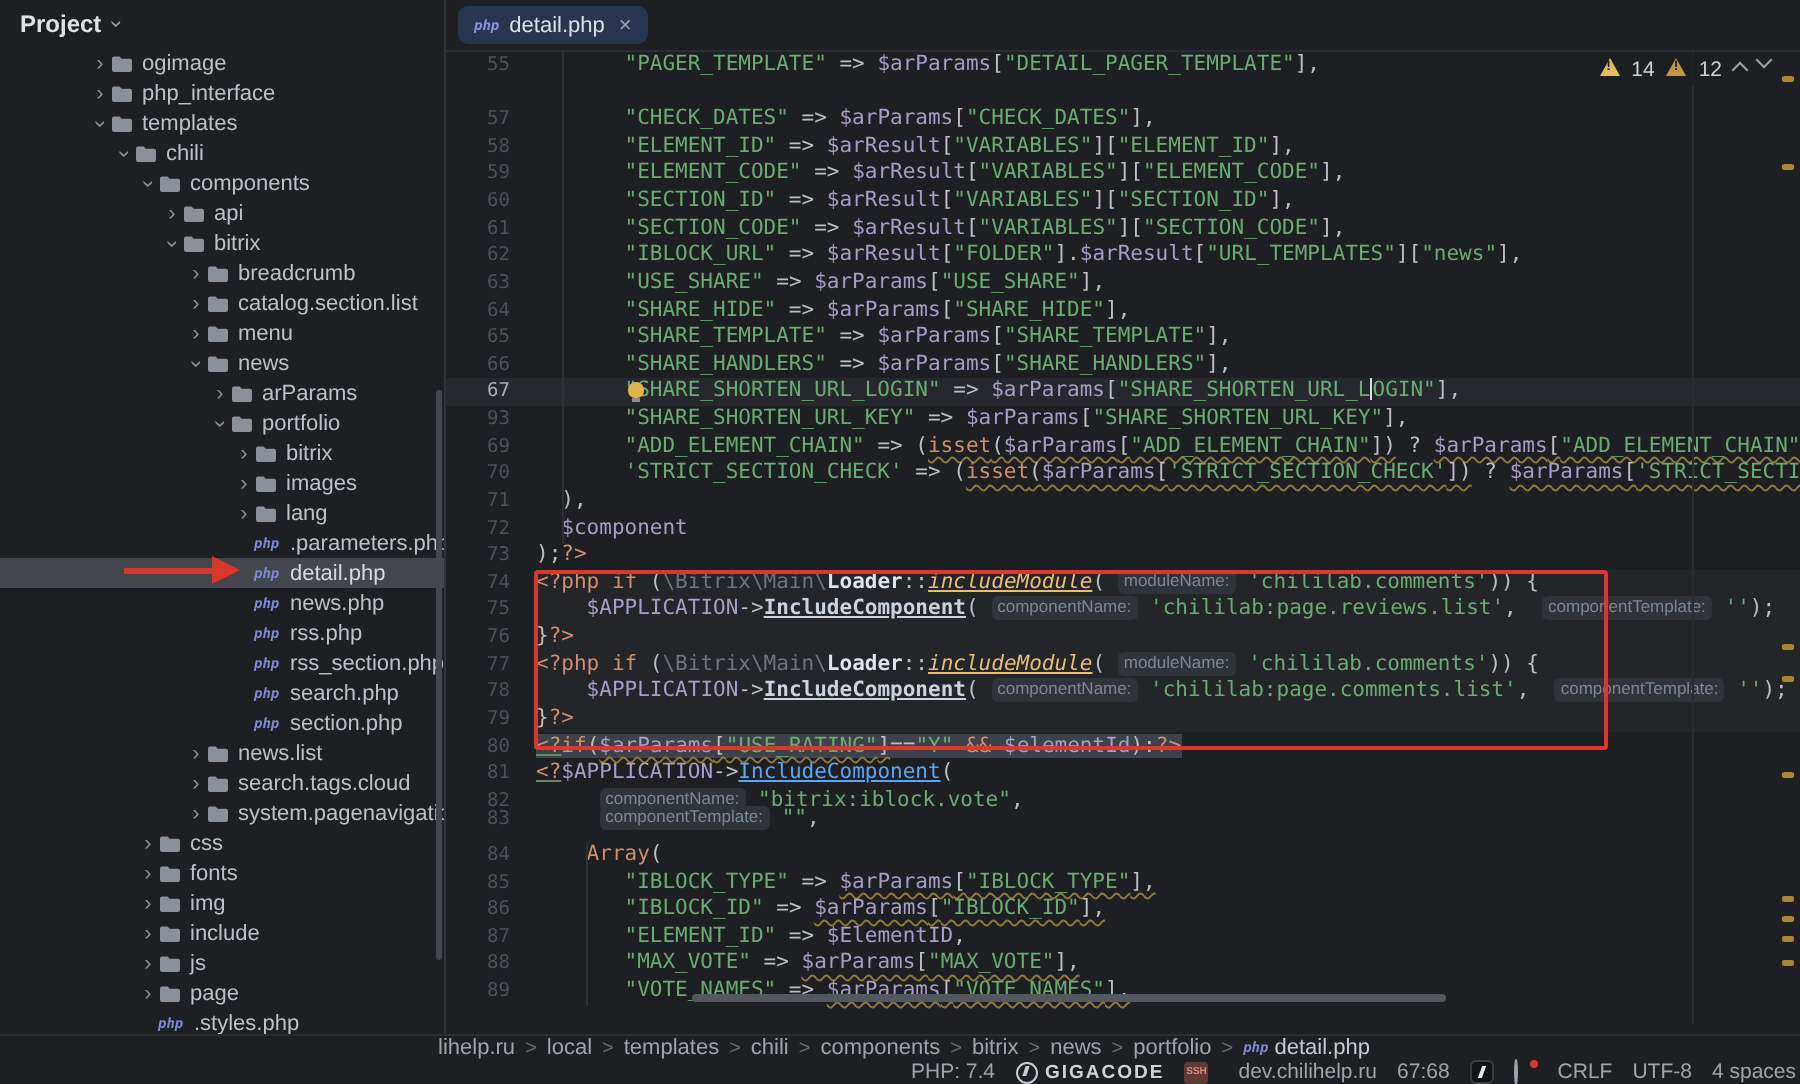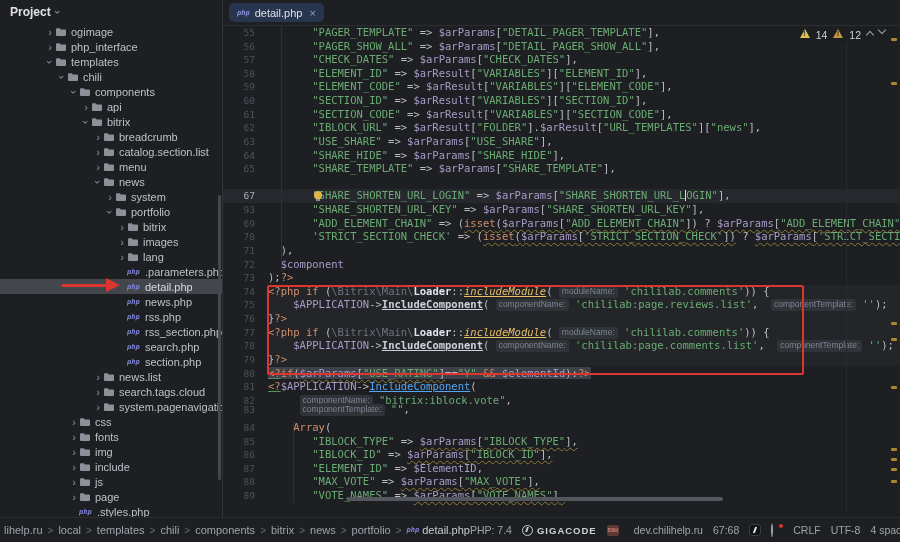--- a/index.html
+++ b/index.html
@@ -71,21 +71,21 @@
   .warn-tri:after{content:"!";position:absolute;left:-1.5px;top:1px;font-size:7px;color:#1e1f22;font-weight:bold;}
   .wchev{width:5px;height:5px;border-right:1.5px solid #9da1a8;border-bottom:1.5px solid #9da1a8;display:inline-block;}
   .wchev.up{transform:rotate(-135deg);margin-top:3px;}
   .wchev.dn{transform:rotate(45deg);margin-top:-2px;}
   .stripe-mark{position:absolute;right:3px;width:6px;height:3px;background:#a8872f;border-radius:1px;}
   .hscroll{position:absolute;left:123px;top:497px;width:377px;height:4px;background:#54585e;border-radius:2px;}
   .red-box{position:absolute;left:44px;top:285px;width:533px;height:86px;border:2.5px solid #dc362e;
     border-radius:2px;z-index:25;pointer-events:none;}
   
   .statusbar{position:absolute;left:0;right:0;bottom:0;height:24px;border-top:1px solid #2b2d30;
-    background:#1e1f22;display:flex;align-items:center;font-size:11px;color:#9fa4ab;overflow:hidden;}
+    background:#1e1f22;display:flex;align-items:center;font-size:11px;color:#9fa4ab;overflow:hidden;flex-direction:column;}
   .crumbs{display:flex;align-items:center;padding-left:4px;white-space:nowrap;}
   .crumb{cursor:pointer;}
   .crumb-sep{color:#686d75;margin:0 5px;font-size:10px;}
   .crumb-last{color:#c6cad1;display:flex;align-items:center;gap:3px;}
   .sb-right{margin-left:auto;display:flex;align-items:center;gap:10px;padding-right:2px;font-size:10.5px;white-space:nowrap;}
   .giga{display:flex;align-items:center;gap:4px;font-weight:800;font-size:9.5px;letter-spacing:1px;color:#ced2d8;}
   .giga-ico{width:11px;height:11px;border:1.4px solid #c9ccd2;border-radius:50%;box-sizing:border-box;position:relative;}
   .giga-ico:after{content:"";position:absolute;left:3px;top:1.5px;width:2px;height:5px;background:#c9ccd2;transform:skewX(-18deg);}
   .ssh{display:flex;align-items:center;gap:15px;}
   .ssh-ico{width:12px;height:11px;border-radius:2px;background:#5d3a35;color:#d98a7a;font-size:5px;font-weight:bold;
@@ -207,21 +207,21 @@
           </span>
           <span class="tlabel">news</span>
         </div>
         <div class="trow" style="padding-left: 105px;">
           <span class="tchev">›</span>
           <span class="ficon">
             <svg width="12" height="10" viewBox="0 0 12 10">
               <path d="M1 2.2a1 1 0 0 1 1-1h2.8l1 1.2H10a1 1 0 0 1 1 1V8a1 1 0 0 1-1 1H2a1 1 0 0 1-1-1Z" fill="#8b9099"></path>
             </svg>
           </span>
-          <span class="tlabel">system</span>
+          <span class="tlabel">arParams</span>
         </div>
         <div class="trow" style="padding-left: 105px;">
           <span class="tchev exp">›</span>
           <span class="ficon">
             <svg width="12" height="10" viewBox="0 0 12 10">
               <path d="M1 2.2a1 1 0 0 1 1-1h2.8l1 1.2H10a1 1 0 0 1 1 1V8a1 1 0 0 1-1 1H2a1 1 0 0 1-1-1Z" fill="#8b9099"></path>
             </svg>
           </span>
           <span class="tlabel">portfolio</span>
         </div>
@@ -388,24 +388,20 @@
         <span>detail.php</span>
         <span class="tab-close">×</span>
       </div>
     </div>
 
     <div class="code-region" id="code">
         <div class="crow" style="top: 1px;">
           <span class="lnum">55</span>
           <span class="codewrap"><span class="lt"><span class="str">       "PAGER_TEMPLATE"</span><span class="pln"> =&gt; </span><span class="var">$arParams</span><span class="pln">[</span><span class="str">"DETAIL_PAGER_TEMPLATE"</span><span class="pln">],</span></span></span>
         </div>
-        <div class="crow" style="top: 14.62px;">
-          <span class="lnum">56</span>
-          <span class="codewrap"><span class="lt"><span class="str">       "PAGER_SHOW_ALL"</span><span class="pln"> =&gt; </span><span class="var">$arParams</span><span class="pln">[</span><span class="str">"DETAIL_PAGER_SHOW_ALL"</span><span class="pln">],</span></span></span>
-        </div>
         <div class="crow" style="top: 28.24px;">
           <span class="lnum">57</span>
           <span class="codewrap"><span class="lt"><span class="str">       "CHECK_DATES"</span><span class="pln"> =&gt; </span><span class="var">$arParams</span><span class="pln">[</span><span class="str">"CHECK_DATES"</span><span class="pln">],</span></span></span>
         </div>
         <div class="crow" style="top: 41.86px;">
           <span class="lnum">58</span>
           <span class="codewrap"><span class="lt"><span class="str">       "ELEMENT_ID"</span><span class="pln"> =&gt; </span><span class="var">$arResult</span><span class="pln">[</span><span class="str">"VARIABLES"</span><span class="pln">][</span><span class="str">"ELEMENT_ID"</span><span class="pln">],</span></span></span>
         </div>
         <div class="crow" style="top: 55.48px;">
           <span class="lnum">59</span>
@@ -427,20 +423,24 @@
           <span class="lnum">63</span>
           <span class="codewrap"><span class="lt"><span class="str">       "USE_SHARE"</span><span class="pln"> =&gt; </span><span class="var">$arParams</span><span class="pln">[</span><span class="str">"USE_SHARE"</span><span class="pln">],</span></span></span>
         </div>
         <div class="crow" style="top: 123.58px;">
           <span class="lnum">64</span>
           <span class="codewrap"><span class="lt"><span class="str">       "SHARE_HIDE"</span><span class="pln"> =&gt; </span><span class="var">$arParams</span><span class="pln">[</span><span class="str">"SHARE_HIDE"</span><span class="pln">],</span></span></span>
         </div>
         <div class="crow" style="top: 137.2px;">
           <span class="lnum">65</span>
           <span class="codewrap"><span class="lt"><span class="str">       "SHARE_TEMPLATE"</span><span class="pln"> =&gt; </span><span class="var">$arParams</span><span class="pln">[</span><span class="str">"SHARE_TEMPLATE"</span><span class="pln">],</span></span></span>
+        </div>
+        <div class="crow" style="top: 150.82px;">
+          <span class="lnum">66</span>
+          <span class="codewrap"><span class="lt"><span class="str">       "SHARE_HANDLERS"</span><span class="pln"> =&gt; </span><span class="var">$arParams</span><span class="pln">[</span><span class="str">"SHARE_HANDLERS"</span><span class="pln">],</span></span></span>
         </div>
         <div class="crow cur" style="top: 164.44px;">
           <span class="lnum">67</span>
           <span class="codewrap"><span class="bulb"></span><span class="lt"><span class="str">       "SHARE_SHORTEN_URL_LOGIN"</span><span class="pln"> =&gt; </span><span class="var">$arParams</span><span class="pln">[</span><span class="str">"SHARE_SHORTEN_URL_L</span><span class="caret"></span><span class="str">OGIN"</span><span class="pln">],</span></span></span>
         </div>
         <div class="crow" style="top: 178.06px;">
           <span class="lnum">93</span>
           <span class="codewrap"><span class="lt"><span class="str">       "SHARE_SHORTEN_URL_KEY"</span><span class="pln"> =&gt; </span><span class="var">$arParams</span><span class="pln">[</span><span class="str">"SHARE_SHORTEN_URL_KEY"</span><span class="pln">],</span></span></span>
         </div>
         <div class="crow" style="top: 191.68px;">

